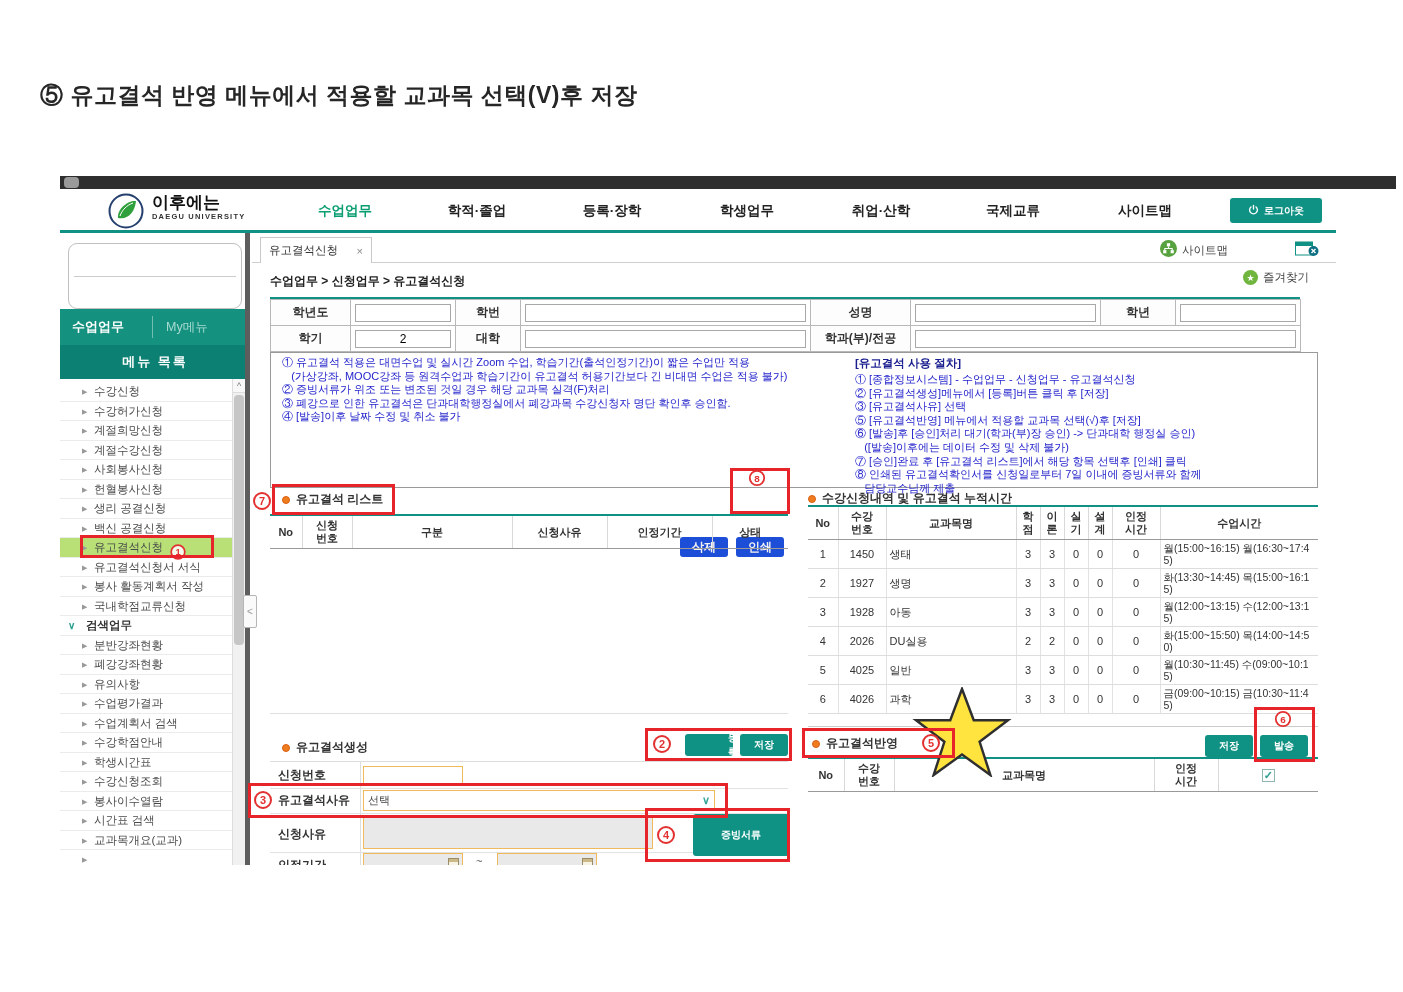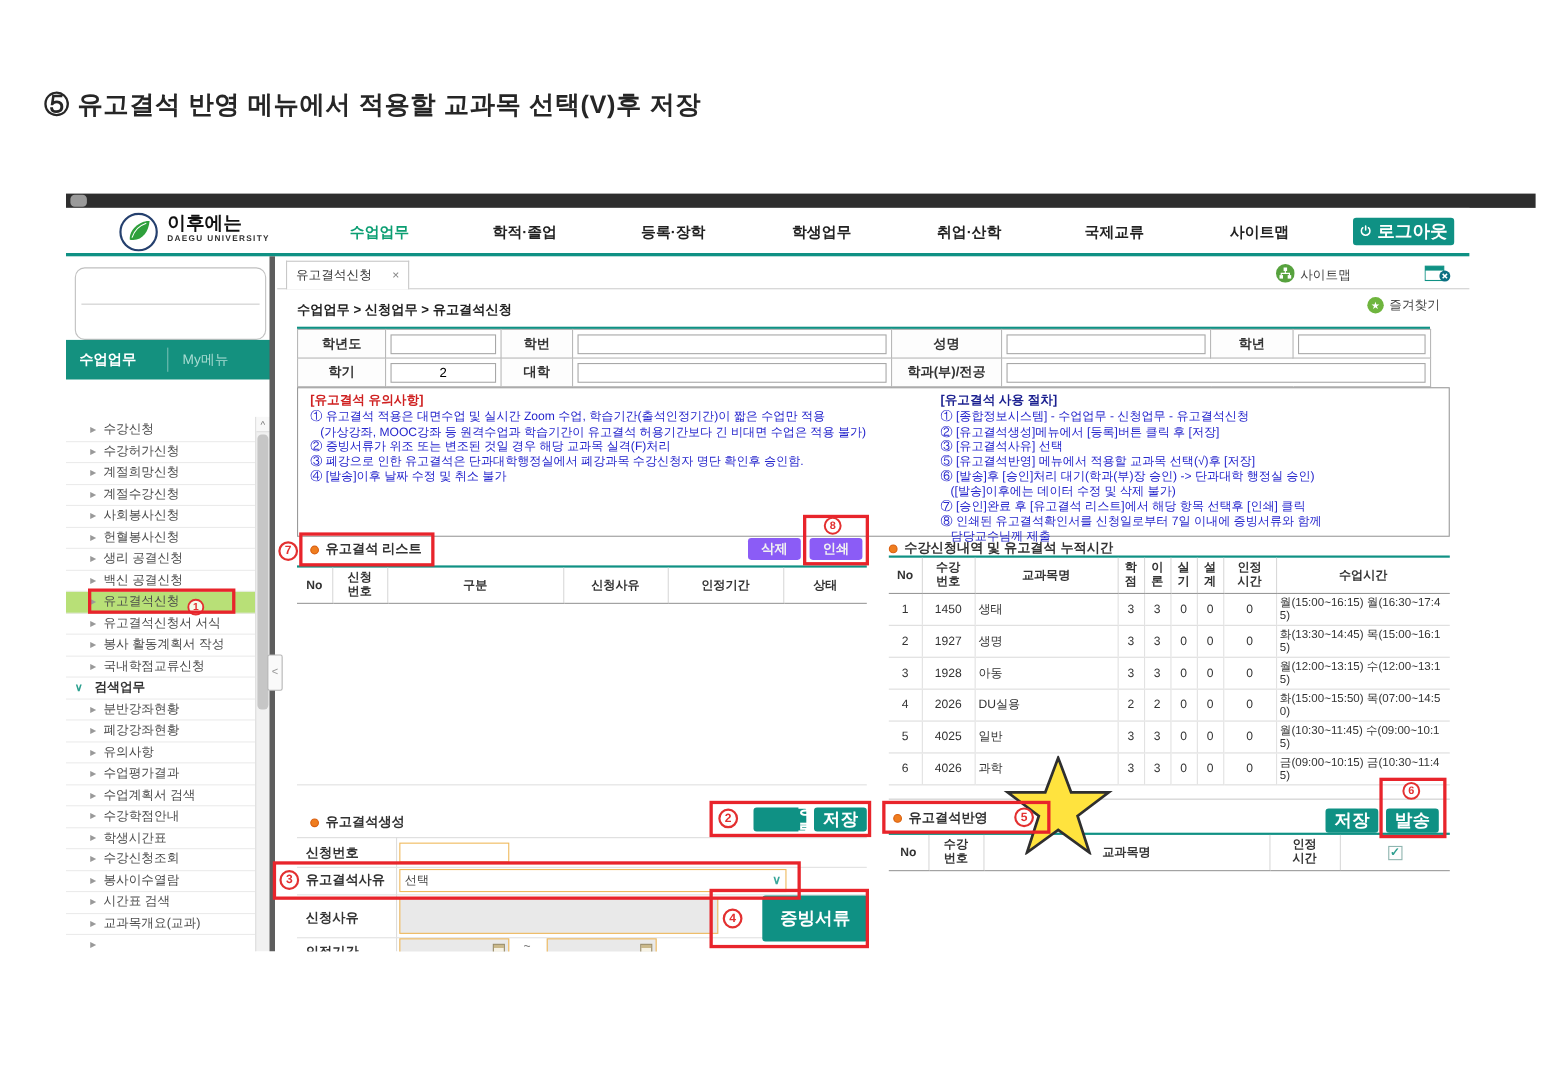--- a/index.html
+++ b/index.html
@@ -5,22 +5,22 @@
   * { margin:0; padding:0; box-sizing:border-box; }
   body { font-family:"Liberation Sans", sans-serif; background:#fff; }
   .page { position:relative; width:1403px; height:992px; background:#fff; overflow:hidden; }
   .abs { position:absolute; }
   .portal { position:absolute; left:60px; top:189px; width:1276px; height:676px; background:#fff; overflow:hidden; }
   .title { position:absolute; left:40px; top:80px; font-size:23px; font-weight:bold; color:#262626; letter-spacing:.5px; }
   .darkbar { position:absolute; left:60px; top:176px; width:1336px; height:13px; background:#2e2e2e; }
   .darknotch { position:absolute; left:64px; top:177px; width:15px; height:11px; background:#9a9a9a; border-radius:4px; }
   .navitem { font-size:13.5px; font-weight:bold; color:#222; transform:translateX(-50%); white-space:nowrap; cursor:pointer; }
   .navitem.active { color:#0b9e72; }
-  .btn-teal { background:#0f9184; color:#fff; border:none; border-radius:3px; font-weight:bold; font-size:16px; display:flex; align-items:center; justify-content:center; gap:5px; cursor:pointer; font-family:Liberation Serif, serif; }
-  .btn-gray { background:#8b5cf6; color:#f1f1f1; border:none; border-radius:3px; font-weight:bold; font-size:12px; display:flex; align-items:center; justify-content:center; }
+  .btn-teal { background:#0f9184; color:#fff; border:none; border-radius:3px; font-weight:bold; font-size:10px; display:flex; align-items:center; justify-content:center; gap:5px; cursor:pointer; font-family:Liberation Serif, serif; }
+  .btn-gray { background:#1d4ed8; color:#f1f1f1; border:none; border-radius:3px; font-weight:bold; font-size:12px; display:flex; align-items:center; justify-content:center;margin-top:48px; }
   .tealline { background:#0f9184; }
   .logo-kr { font-size:17px; font-weight:bold; color:#111; line-height:18px; }
   .logo-en { font-size:7.5px; letter-spacing:1.2px; color:#333; font-weight:bold; }
   .sb-band { background:#14917f; }
   .sb-menuhdr { background:#0c8173; color:#fff; font-weight:bold; font-size:13px; text-align:center; line-height:34px; letter-spacing:2px; }
   .menu-list { position:absolute; left:0; top:190px; width:172px; height:486px; overflow:hidden; padding-top:3px; background:#fff; }
   .menu-item { position:relative; height:19.5px; line-height:19.5px; font-size:11.5px; color:#4a4a4a; border-bottom:1px solid #ebebeb; padding-left:34px; white-space:nowrap; cursor:pointer; }
   .menu-item .arr { position:absolute; left:22px; top:0; font-size:7px; color:#999; }
   .menu-item.section { padding-left:26px; font-weight:bold; color:#333; }
   .menu-item.section .chev { position:absolute; left:8px; top:0; color:#2ba08f; font-size:10px; font-weight:bold; }
@@ -93,20 +93,21 @@
     <div class="abs tealline" style="left:0;top:41px;width:1276px;height:3px;"></div>
 
     <div class="abs" style="left:8px;top:54px;width:174px;height:66px;border:1px solid #c0c0c0;border-radius:9px;background:#fff;"></div>
     <div class="abs" style="left:14px;top:87px;width:162px;height:1px;background:#ccc;"></div>
 
     <div class="abs sb-band" style="left:0;top:120px;width:190px;height:36px;">
       <span class="abs" style="left:12px;top:9px;color:#fff;font-weight:bold;font-size:13px;">수업업무</span>
       <span class="abs" style="left:92px;top:7px;width:1px;height:22px;background:rgba(255,255,255,.4);"></span>
       <span class="abs" style="left:106px;top:10px;color:#a8dcd2;font-size:12.5px;">My메뉴</span>
     </div>
+    <div class="abs sb-menuhdr" style="left:0;top:156px;width:190px;height:34px;">메뉴 목록</div>
 
     <div class="menu-list">
       <div class="menu-item"><span class="arr">▶</span><span>수강신청</span></div>
       <div class="menu-item"><span class="arr">▶</span><span>수강허가신청</span></div>
       <div class="menu-item"><span class="arr">▶</span><span>계절희망신청</span></div>
       <div class="menu-item"><span class="arr">▶</span><span>계절수강신청</span></div>
       <div class="menu-item"><span class="arr">▶</span><span>사회봉사신청</span></div>
       <div class="menu-item"><span class="arr">▶</span><span>헌혈봉사신청</span></div>
       <div class="menu-item"><span class="arr">▶</span><span>생리 공결신청</span></div>
       <div class="menu-item"><span class="arr">▶</span><span>백신 공결신청</span></div>
@@ -203,21 +204,20 @@
           <td><input value="" style=""></td>
           <td class="lbl">학과(부)/전공</td>
           <td colspan="3"><input value="" style=""></td>
         </tr>
       </tbody>
         </table>
     </div>
 
     <div class="abs" style="left:210px;top:163px;width:1048px;height:136px;border:1px solid #9a9a9a;"></div>
     <div class="abs" style="left:222px;top:167px;width:565px;">
-      <div style="font-size:11.5px;font-weight:bold;color:#cf2020;margin-bottom:2px;">[유고결석 유의사항]</div>
       <div class="notice-line">① 유고결석 적용은 대면수업 및 실시간 Zoom 수업, 학습기간(출석인정기간)이 짧은 수업만 적용</div>
       <div class="notice-line">   (가상강좌, MOOC강좌 등 원격수업과 학습기간이 유고결석 허용기간보다 긴 비대면 수업은 적용 불가)</div>
       <div class="notice-line">② 증빙서류가 위조 또는 변조된 것일 경우 해당 교과목 실격(F)처리</div>
       <div class="notice-line">③ 폐강으로 인한 유고결석은 단과대학행정실에서 폐강과목 수강신청자 명단 확인후 승인함.</div>
       <div class="notice-line">④ [발송]이후 날짜 수정 및 취소 불가</div>
     </div>
     <div class="abs" style="left:795px;top:167px;width:455px;">
       <div style="font-size:11.5px;font-weight:bold;color:#1a1f8f;margin-bottom:2px;">[유고결석 사용 절차]</div>
       <div class="notice-line">① [종합정보시스템] - 수업업무 - 신청업무 - 유고결석신청</div>
       <div class="notice-line">② [유고결석생성]메뉴에서 [등록]버튼 클릭 후 [저장]</div>
@@ -336,21 +336,21 @@
         </tr>
         <tr style="height:27px;">
           <td>4</td>
               <td>2026</td>
               <td style="text-align:left">DU실용</td>
               <td>2</td>
               <td>2</td>
               <td>0</td>
               <td>0</td>
               <td>0</td>
-              <td class="timec">화(15:00~15:50) 목(07:00~14:50)</td>
+              <td class="timec">화(15:00~15:50) 목(14:00~14:50)</td>
         </tr>
         <tr style="height:27px;">
           <td>5</td>
               <td>4025</td>
               <td style="text-align:left">일반</td>
               <td>3</td>
               <td>3</td>
               <td>0</td>
               <td>0</td>
               <td>0</td>

